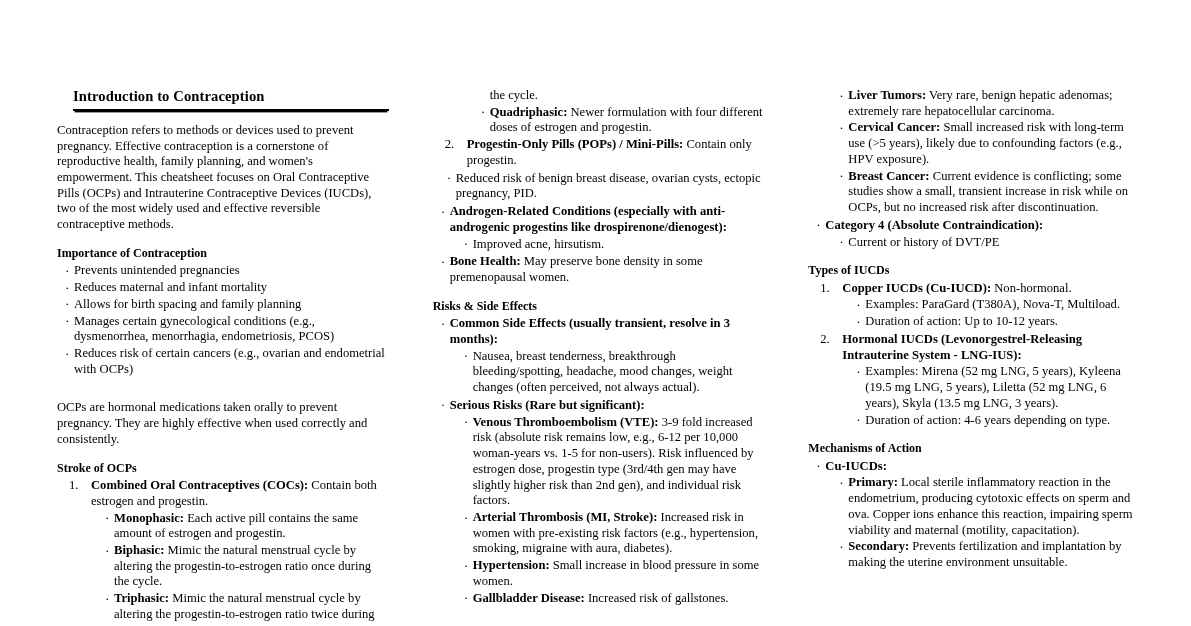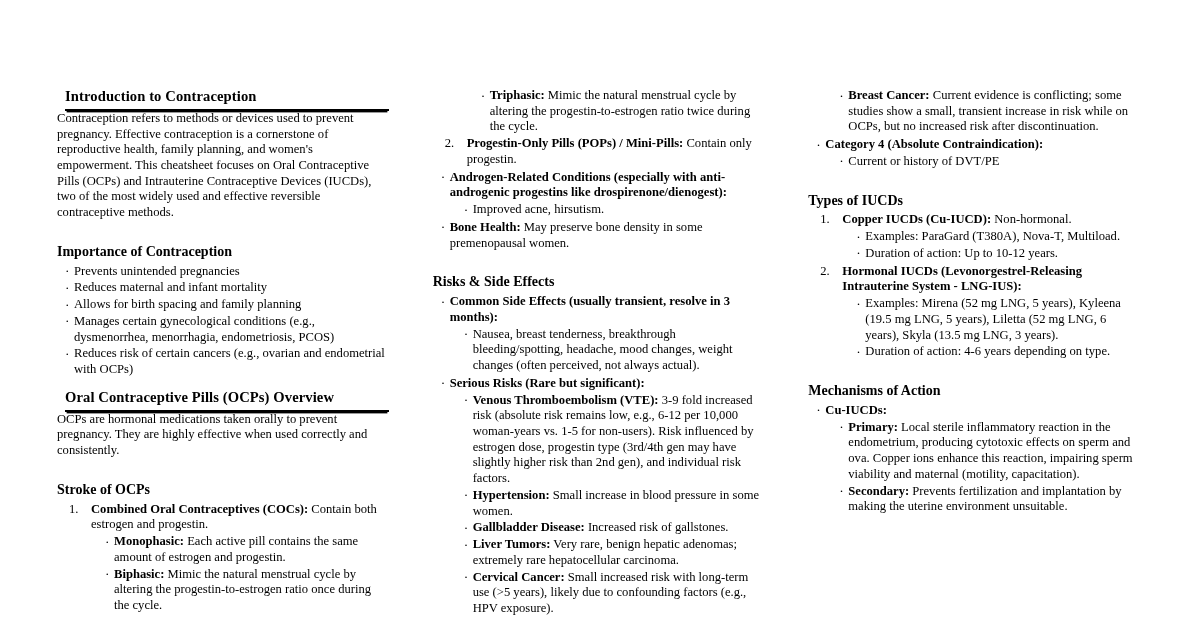--- a/index.html
+++ b/index.html
@@ -25,40 +25,40 @@
     column-count: 3;
     column-gap: 44px;
     column-fill: auto;
     height: 538px;
     overflow: hidden;
   }
   h2.sec {
     font-family: "Liberation Serif", "DejaVu Serif", serif;
     font-size: 14.6px;
     font-weight: bold;
-    margin: 0 0 0 8px;
+    margin: 0 0 0 16px;
     padding: 0 0 3px 0;
     line-height: 1.22;
     letter-spacing: 0.1px;
     border-bottom: 2.5px solid #000;
     box-shadow: 0 3px 0 -1.6px #000;
     break-after: avoid;
   }
   h2.sec + * { margin-top: 12px; }
   h3.sub {
-    font-size: 14px;
+    font-size: 12px;
     font-weight: bold;
-    margin: 23px 0 3px 0;
+    margin: 13px 0 3px 0;
     line-height: 1.2;
     break-after: avoid;
   }
   p.body {
     font-size: 12.6px;
     line-height: 1.25;
-    margin: 0 0 2px 0;
+    margin: 12px 0 2px 0;
     text-align: left;
   }
   ul, ol {
     margin: 2px 0 2px 0;
     padding: 0;
   }
   ul { list-style: none; }
   ul > li {
     position: relative;
     font-size: 12.6px;
@@ -111,38 +111,41 @@
     <ul class="lvl1">
       <li>Prevents unintended pregnancies</li>
       <li>Reduces maternal and infant mortality</li>
       <li>Allows for birth spacing and family planning</li>
       <li>Manages certain gynecological conditions (e.g., dysmenorrhea, menorrhagia, endometriosis, PCOS)</li>
       <li>Reduces risk of certain cancers (e.g., ovarian and endometrial with OCPs)</li>
     </ul>
 
     <div class="spacer-sec"></div>
 
-    <h2 class="sec">Oral Contraceptive Pills (OCPs) Overview</h2>
     <p class="body">OCPs are hormonal medications taken orally to prevent pregnancy. They are highly effective when used correctly and consistently.</p>
 
     <h3 class="sub">Stroke of OCPs</h3>
     <ol class="num">
       <li>
         <span class="b">Combined Oral Contraceptives (COCs):</span><span> Contain both estrogen and progestin.</span>
         <ul class="lvl2">
           <li><span class="b">Monophasic:</span><span> Each active pill contains the same amount of estrogen and progestin.</span></li>
           <li><span class="b">Biphasic:</span><span> Mimic the natural menstrual cycle by altering the progestin-to-estrogen ratio once during the cycle.</span></li>
           <li><span class="b">Triphasic:</span><span> Mimic the natural menstrual cycle by altering the progestin-to-estrogen ratio twice during the cycle.</span></li>
+          <li><span class="b">Quadriphasic:</span><span> Newer formulation with four different doses of estrogen and progestin.</span></li>
         </ul>
       </li>
       <li>
         <span class="b">Progestin-Only Pills (POPs) / Mini-Pills:</span><span> Contain only progestin.</span>
       </li>
     </ol>
 
+    <ul class="lvl2">
+      <li>Reduced risk of benign breast disease, ovarian cysts, ectopic pregnancy, PID.</li>
+    </ul>
     <ul class="lvl1">
       <li>
         <span class="b">Androgen-Related Conditions (especially with anti-androgenic progestins like drospirenone/dienogest):</span>
         <ul class="lvl2">
           <li>Improved acne, hirsutism.</li>
         </ul>
       </li>
       <li>
         <span class="b">Bone Health:</span><span> May preserve bone density in some premenopausal women.</span>
       </li>
@@ -153,20 +156,21 @@
       <li>
         <span class="b">Common Side Effects (usually transient, resolve in 3 months):</span>
         <ul class="lvl2">
           <li>Nausea, breast tenderness, breakthrough bleeding/spotting, headache, mood changes, weight changes (often perceived, not always actual).</li>
         </ul>
       </li>
       <li>
         <span class="b">Serious Risks (Rare but significant):</span>
         <ul class="lvl2">
           <li><span class="b">Venous Thromboembolism (VTE):</span><span> 3-9 fold increased risk (absolute risk remains low, e.g., 6-12 per 10,000 woman-years vs. 1-5 for non-users). Risk influenced by estrogen dose, progestin type (3rd/4th gen may have slightly higher risk than 2nd gen), and individual risk factors.</span></li>
+          <li><span class="b">Arterial Thrombosis (MI, Stroke):</span><span> Increased risk in women with pre-existing risk factors (e.g., hypertension, smoking, migraine with aura, diabetes).</span></li>
           <li><span class="b">Hypertension:</span><span> Small increase in blood pressure in some women.</span></li>
           <li><span class="b">Gallbladder Disease:</span><span> Increased risk of gallstones.</span></li>
           <li><span class="b">Liver Tumors:</span><span> Very rare, benign hepatic adenomas; extremely rare hepatocellular carcinoma.</span></li>
           <li><span class="b">Cervical Cancer:</span><span> Small increased risk with long-term use (&gt;5 years), likely due to confounding factors (e.g., HPV exposure).</span></li>
           <li><span class="b">Breast Cancer:</span><span> Current evidence is conflicting; some studies show a small, transient increase in risk while on OCPs, but no increased risk after discontinuation.</span></li>
         </ul>
       </li>
     </ul>
 
     <ul class="lvl1">

